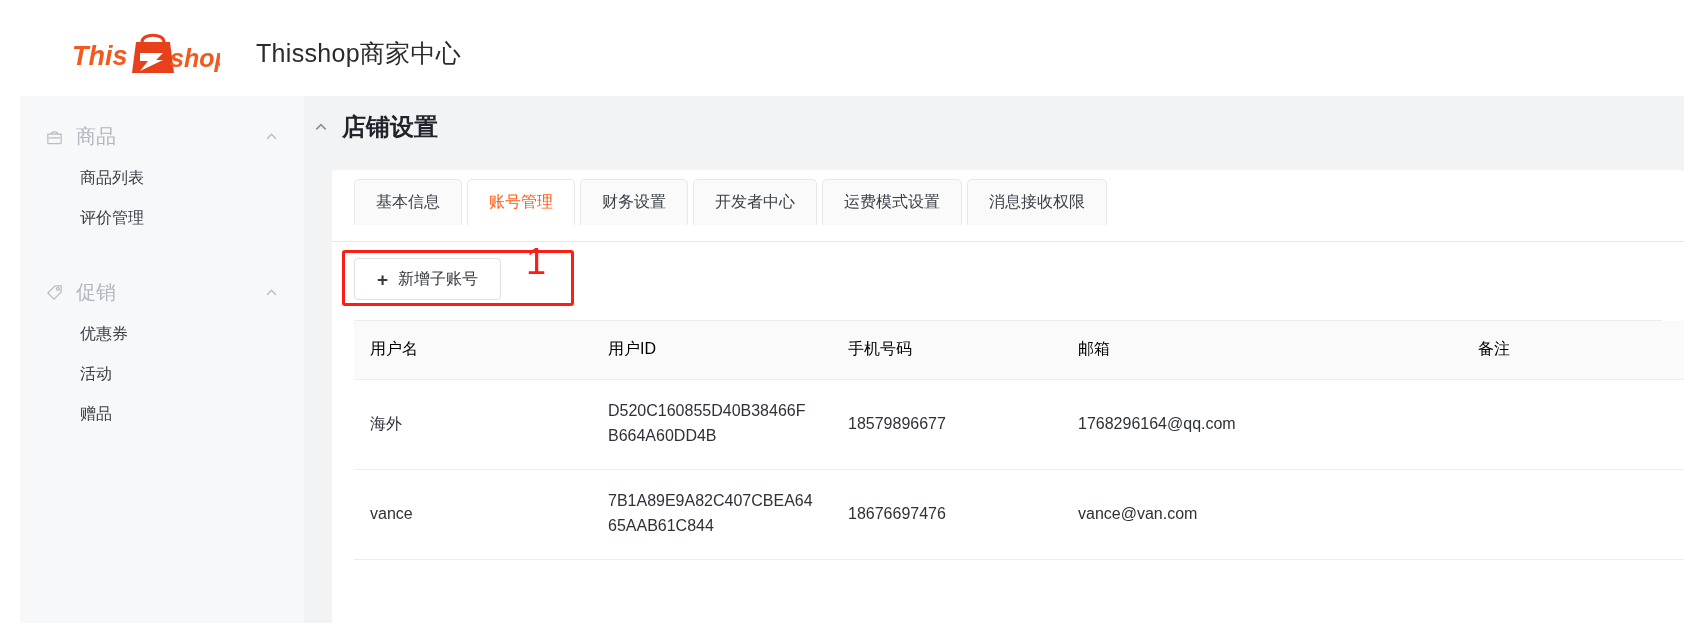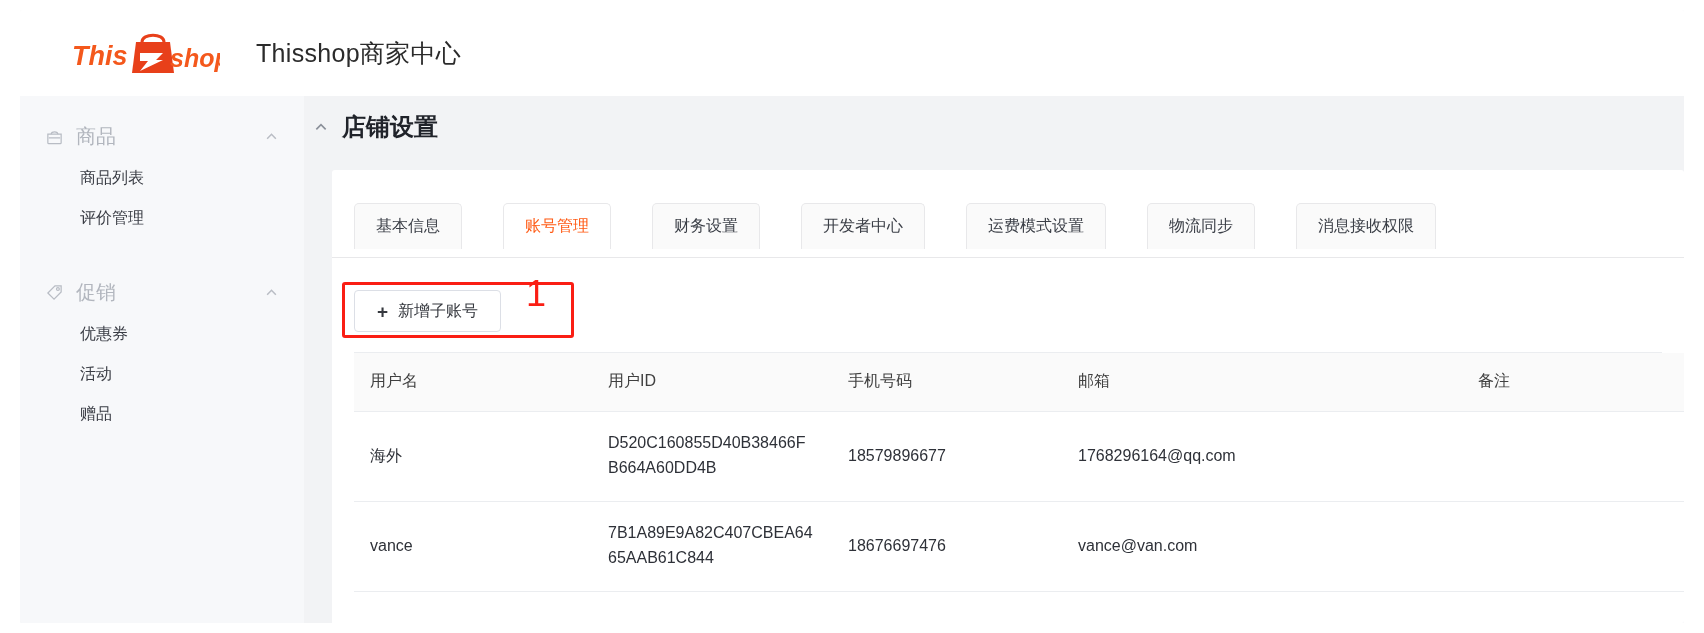--- a/index.html
+++ b/index.html
@@ -136,25 +136,24 @@
     width: 1352px;
     height: 460px;
     background: #ffffff;
     border-radius: 3px;
   }
 
   
   .tabs {
     display: flex;
     align-items: flex-end;
-    padding: 24px 0 8px 22px;
+    padding: 24px 0 16px 22px;
     height: 72px;
     border-bottom: 1px solid #e8e8ea;
-    margin: 16px 0px;
-    gap: 36px;
+    margin: 0 0px;
   }
   .tab {
     position: relative;
     height: 46px;
     min-width: 96px;
     padding: 0 21px;
     display: flex;
     align-items: center;
     justify-content: center;
     font-size: 16px;
@@ -234,21 +233,21 @@
   table.data-table {
     width: 100%;
     border-collapse: collapse;
     table-layout: fixed;
   }
   table.data-table thead th {
     background: #fafafa;
     text-align: left;
     font-size: 16px;
     font-weight: normal;
-    color: #404040;
+    color: #000000;
     height: 58px;
     padding: 0 16px;
     border-bottom: 1px solid #ebedf0;
     white-space: nowrap;
   }
   table.data-table tbody td {
     font-size: 16px;
     color: #2e3138;
     height: 90px;
     padding: 14px 16px;
@@ -337,21 +336,20 @@
         </div>
 
         <section class="content-card">
 
           <div class="tabs">
             <div class="tab">基本信息</div>
             <div class="tab active">账号管理</div>
             <div class="tab">财务设置</div>
             <div class="tab">开发者中心</div>
             <div class="tab">运费模式设置</div>
-            <div class="tab">物流同步</div>
             <div class="tab">消息接收权限</div>
           </div>
 
           <div class="toolbar">
             <button class="add-btn">
               <span class="plus">+</span>
               <span>新增子账号</span>
             </button>
             <div class="annot-box"></div>
             <div class="annot-num">1</div>

